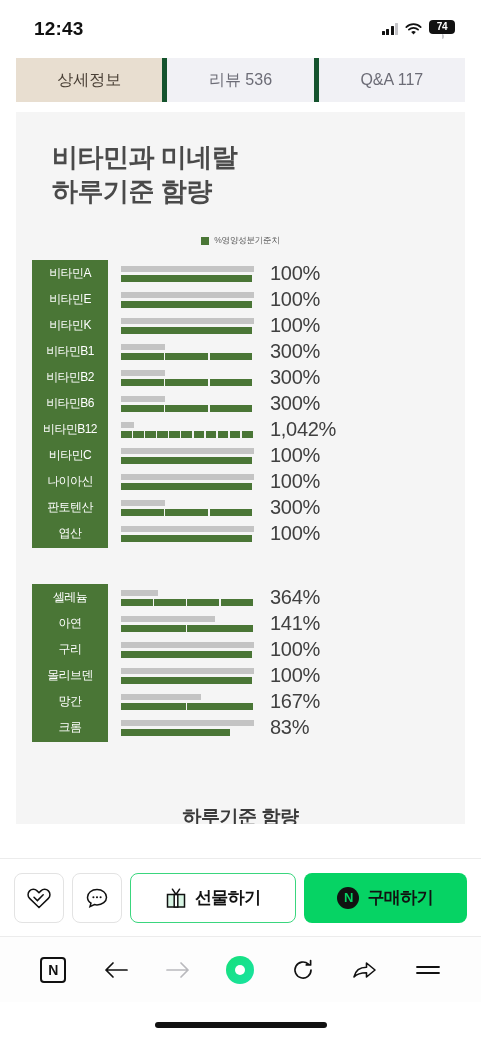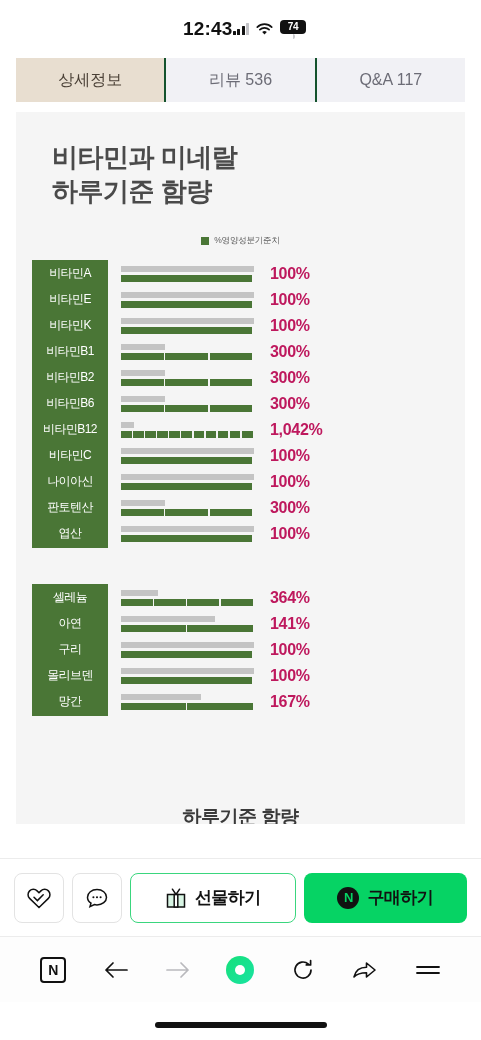--- a/index.html
+++ b/index.html
@@ -7,42 +7,42 @@
     width: 481px; height: 1040px;
     background: #ffffff;
     font-family: "Liberation Sans", "DejaVu Sans", sans-serif;
     overflow: hidden;
   }
   #app { position: relative; width: 481px; height: 1040px; background: #ffffff; }
 
   
   .statusbar {
     height: 58px; display: flex; align-items: center;
-    justify-content: center; padding: 0 26px 0 34px;
+    justify-content: space-between; padding: 0 26px 0 34px;
   }
   .clock { font-size: 19px; font-weight: 700; color: #111; letter-spacing: .2px; }
   .status-icons { display: flex; align-items: center; gap: 7px; }
   .sig { display: flex; align-items: flex-end; gap: 1.5px; height: 12px; }
   .sig i { width: 3px; background: #111; border-radius: .5px; display: block; }
   .sig i:nth-child(1){height:4px;} .sig i:nth-child(2){height:6.5px;}
   .sig i:nth-child(3){height:9px;} .sig i:nth-child(4){height:12px;background:#c3c3c7;}
   .batt { position: relative; display: flex; align-items: center; flex-direction: column; }
   .batt-body {
     width: 26px; height: 14px; background: #111; border-radius: 4px;
     display: flex; align-items: center; justify-content: center;
   }
   .batt-num { color: #fff; font-size: 10px; font-weight: 700; letter-spacing: -.3px; }
   .batt-cap { width: 2px; height: 5px; background: #c9c9cd; border-radius: 0 2px 2px 0; margin-left: 1px; }
 
   
   .tabs { display: flex; padding: 0 16px; gap: 0; }
   .tab {
     flex: 1; height: 44px; display: flex; align-items: center; justify-content: center;
     font-size: 16px; color: #6c6c76; background: #f1f1f5;
-    border-right: 2px solid #14532d;
+    border-right: 5px solid #14532d;
   }
   .tab:last-child { border-right: none; }
   .tab.active { background: #e8ded0; color: #4a4036; }
 
   
   .card {
     margin: 10px 16px 0 16px; background: #f5f5f5;
     height: 712px; padding: 28px 0 0 0; position: relative; overflow: hidden;
   }
   .card-title {
@@ -69,22 +69,22 @@
   .bars { width: 133px; margin-left: 13px; display: flex; flex-direction: column; gap: 3px; }
   .bar-track { height: 6px; width: 100%; position: relative; }
   .bar-gray { height: 6px; background: #c4c4c4; }
   .bar-green {
     height: 7px; background: #4a7636; position: relative;
     background-image: repeating-linear-gradient(
       to right, transparent 0, transparent calc(var(--seg) - 1.5px),
       #f5f5f5 calc(var(--seg) - 1.5px), #f5f5f5 var(--seg));
   }
   .pct {
-    margin-left: 16px; font-size: 16px; color: #be185d;
-    letter-spacing: -.3px; white-space: nowrap; font-weight: bold;
+    margin-left: 16px; font-size: 20px; color: #404040;
+    letter-spacing: -.3px; white-space: nowrap;
   }
 
   
   .cutoff {
     position: absolute; left: 0; right: 0; bottom: -6px; text-align: center;
     font-size: 19px; font-weight: 800; color: #3a3a3a; letter-spacing: -.5px;
   }
 
   
   .actionbar {
@@ -370,20 +370,32 @@
             <div class="bars">
               <div class="bar-track">
                 <div class="bar-gray" style="width: 59.8802%;"></div>
               </div>
               <div class="bar-track">
                 <div class="bar-green" style="width: 100%; --seg: 50%;"></div>
               </div>
             </div>
             <div class="pct">167%</div>
           </div>
+          <div class="row">
+            <div class="row-label">크롬</div>
+            <div class="bars">
+              <div class="bar-track">
+                <div class="bar-gray" style="width: 100%;"></div>
+              </div>
+              <div class="bar-track">
+                <div class="bar-green" style="width: 83%; --seg: 100%;"></div>
+              </div>
+            </div>
+            <div class="pct">83%</div>
+          </div>
         </div>
     </div>
 
     <div class="cutoff">하루기준 함량</div>
   </div>
 
   <div class="actionbar">
     <div class="sq-btn">
       <svg width="26" height="24" viewBox="0 0 26 24">
         <path d="M13 21.5 3.6 12.4a5.3 5.3 0 0 1 7.5-7.5L13 6.8l1.9-1.9a5.3 5.3 0 1 1 7.5 7.5z" fill="none" stroke="#111" stroke-width="1.5"></path>

